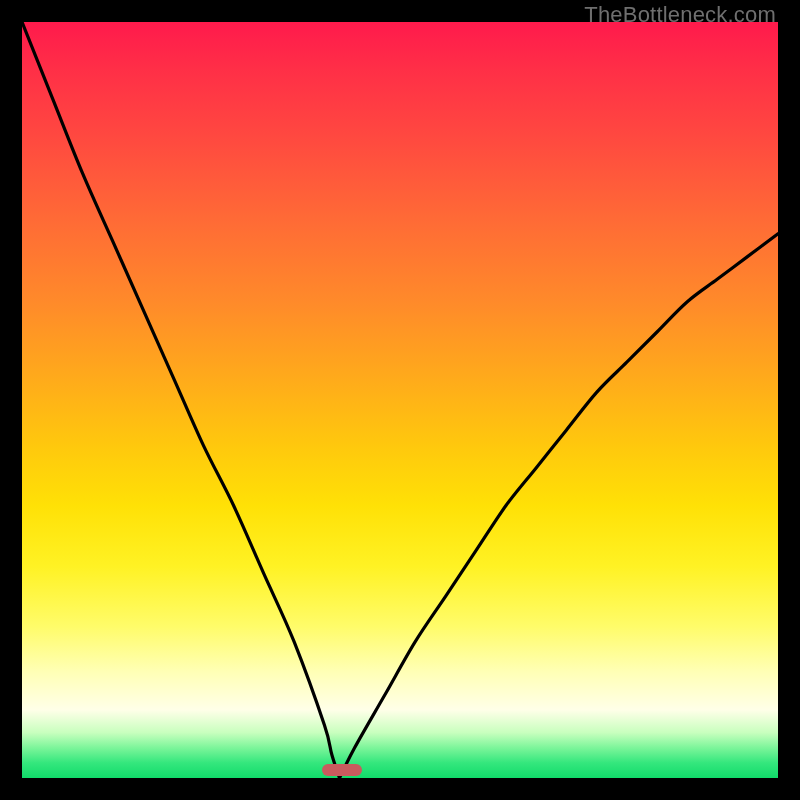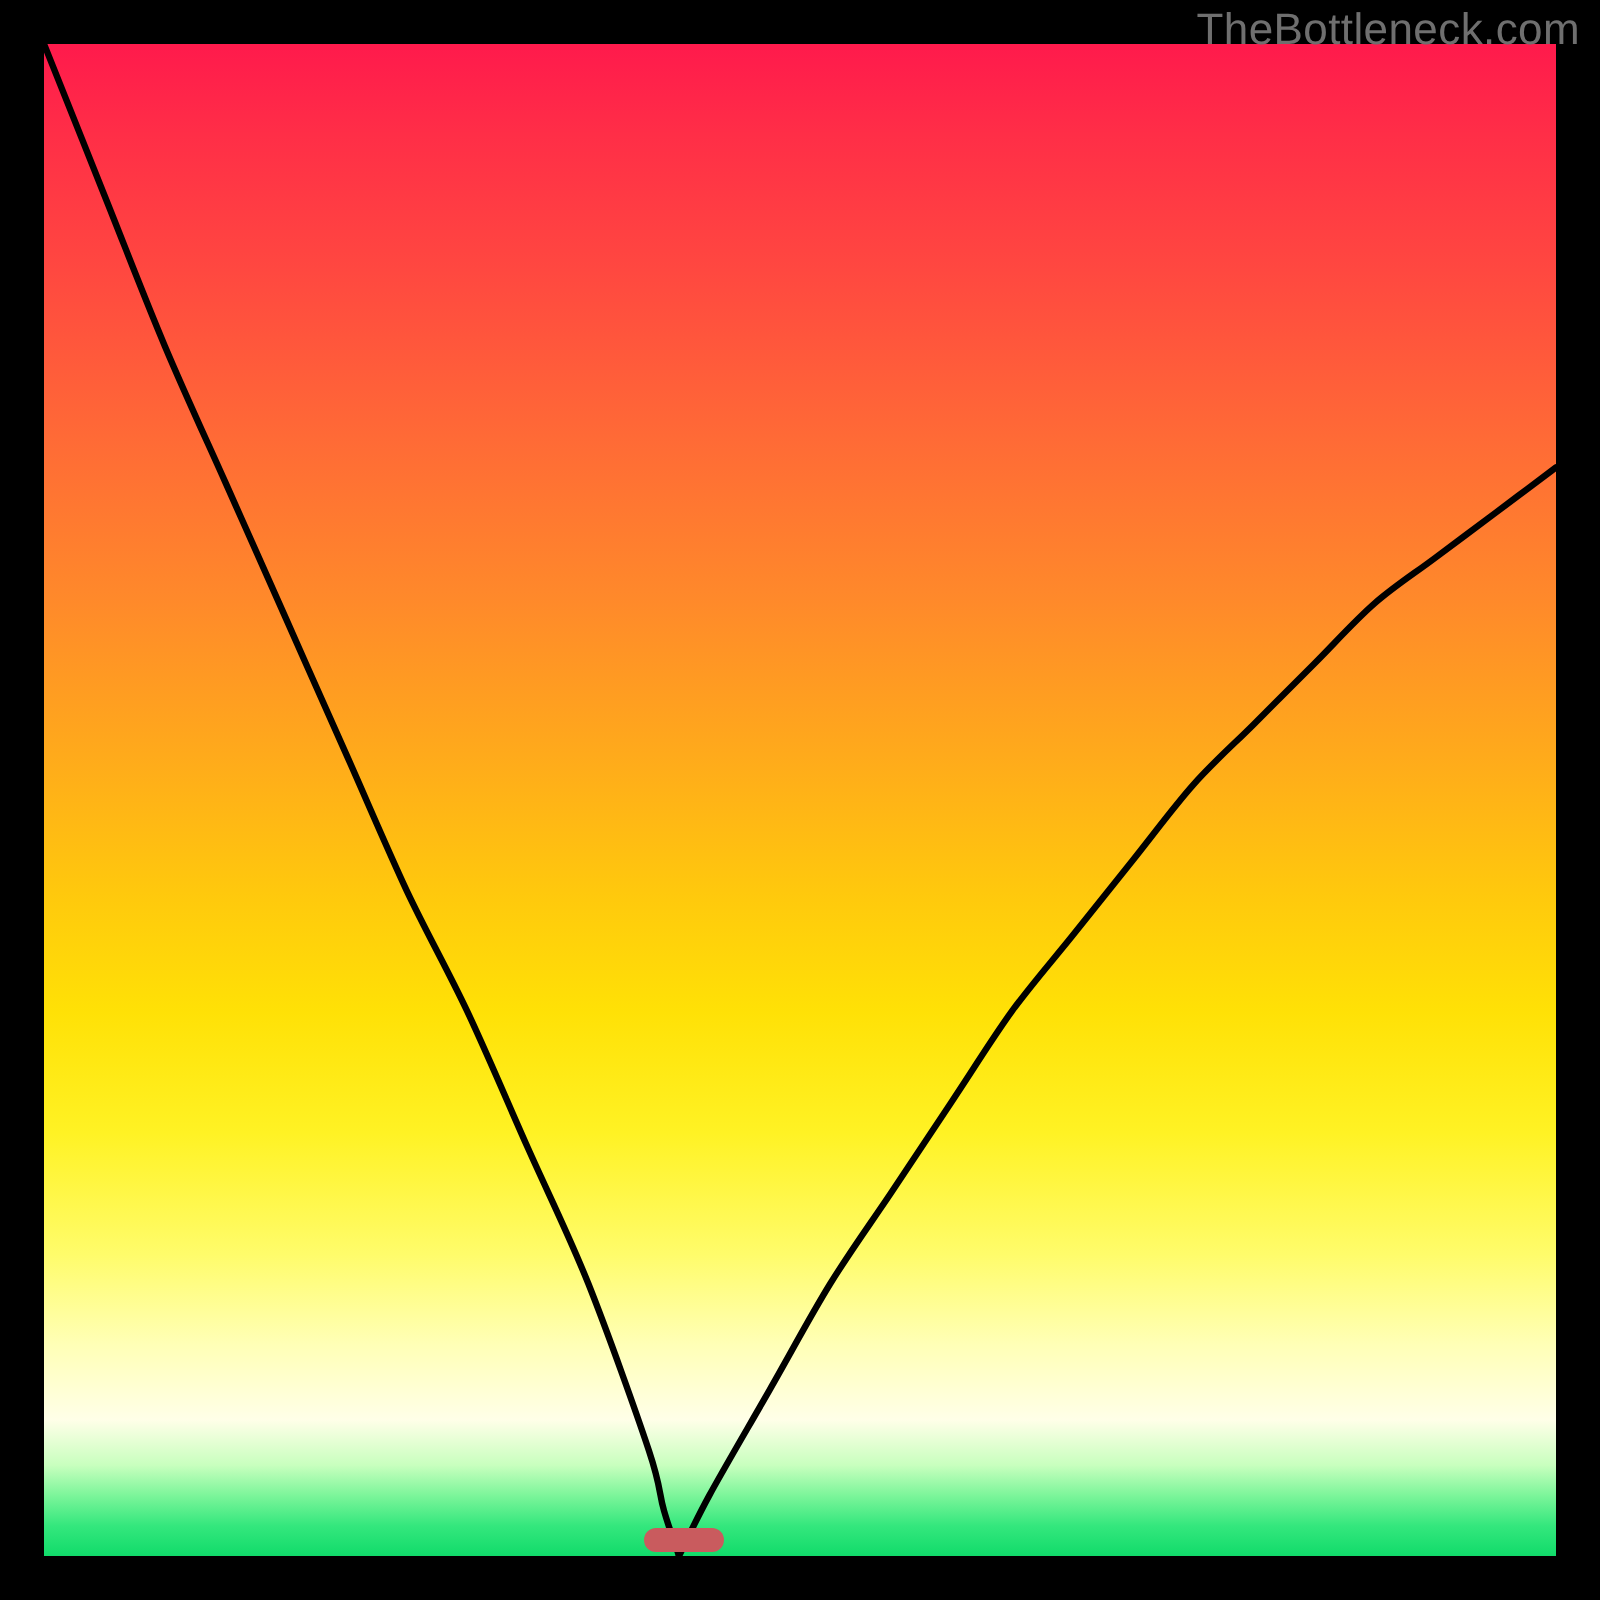--- a/index.html
+++ b/index.html
@@ -58,21 +58,21 @@
     position: absolute;
     width: 40px;
     height: 12px;
     border-radius: 6px;
     background: #c95b5e;
     bottom: 2px;
   }
   .watermark {
     position: absolute;
     top: 2px;
-    right: 10px;
+    right: 24px;
     color: #6f6f6f;
     font-size: 22px;
     letter-spacing: 0.2px;
     user-select: none;
   }
 </style>
 </head>
 <body>
 
 <div class="frame">

